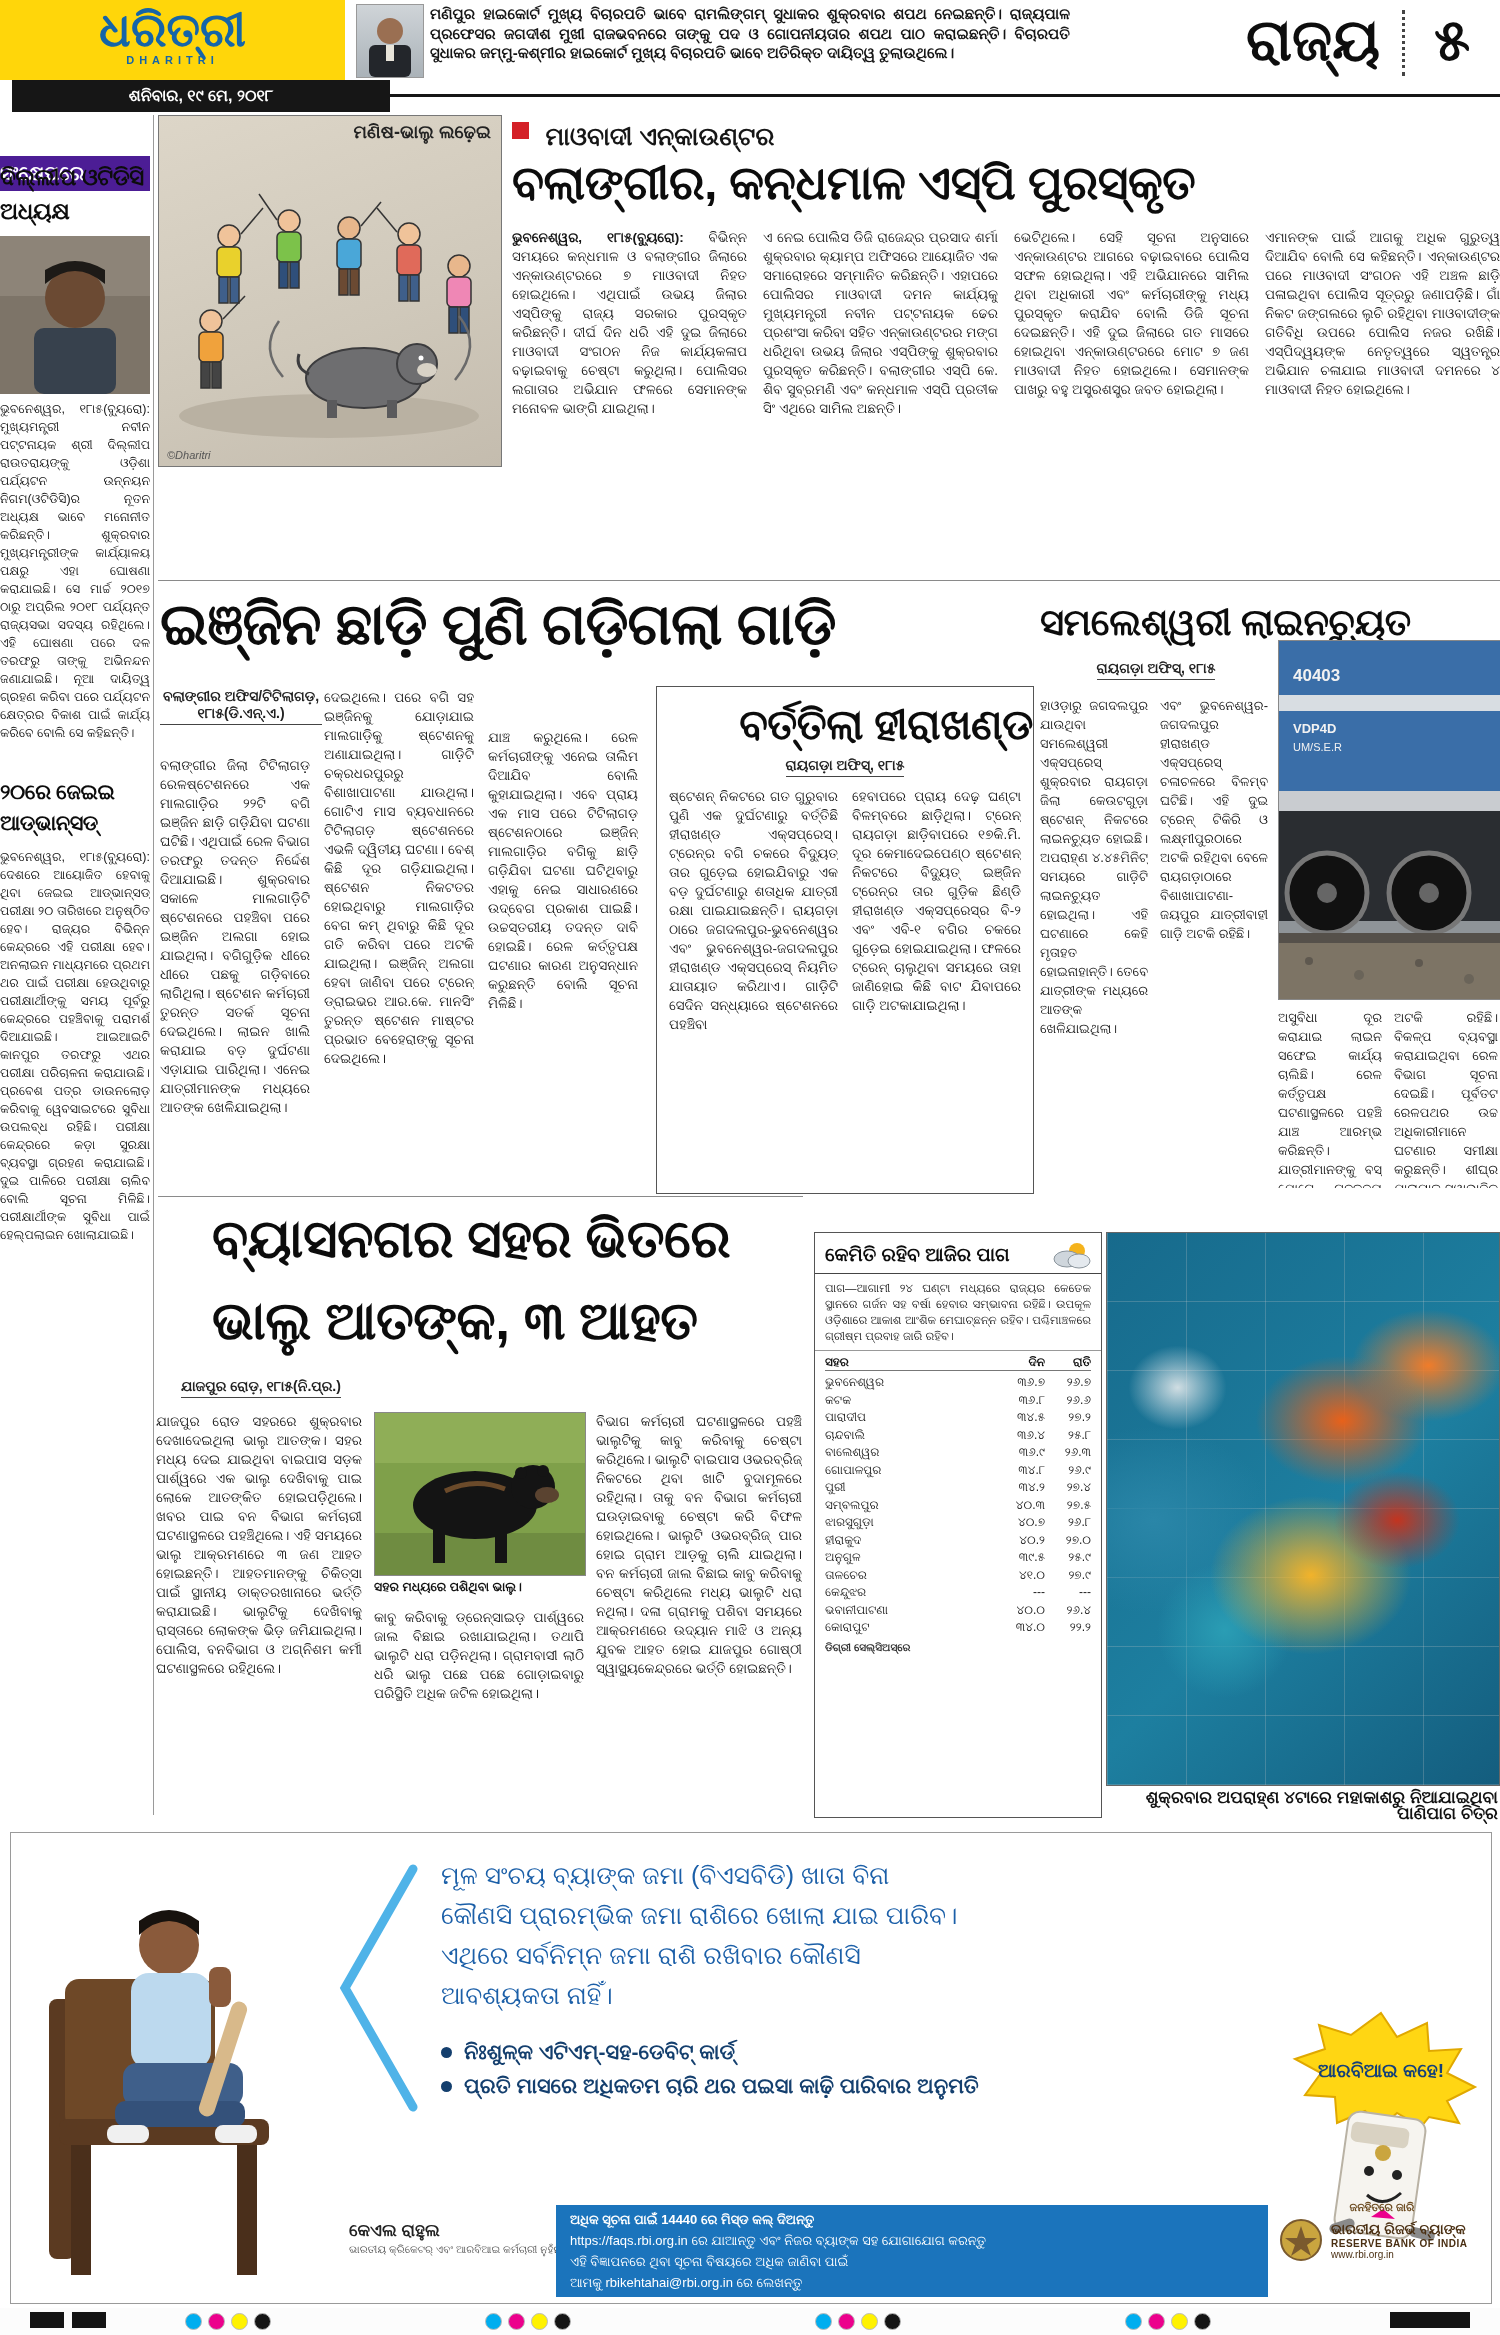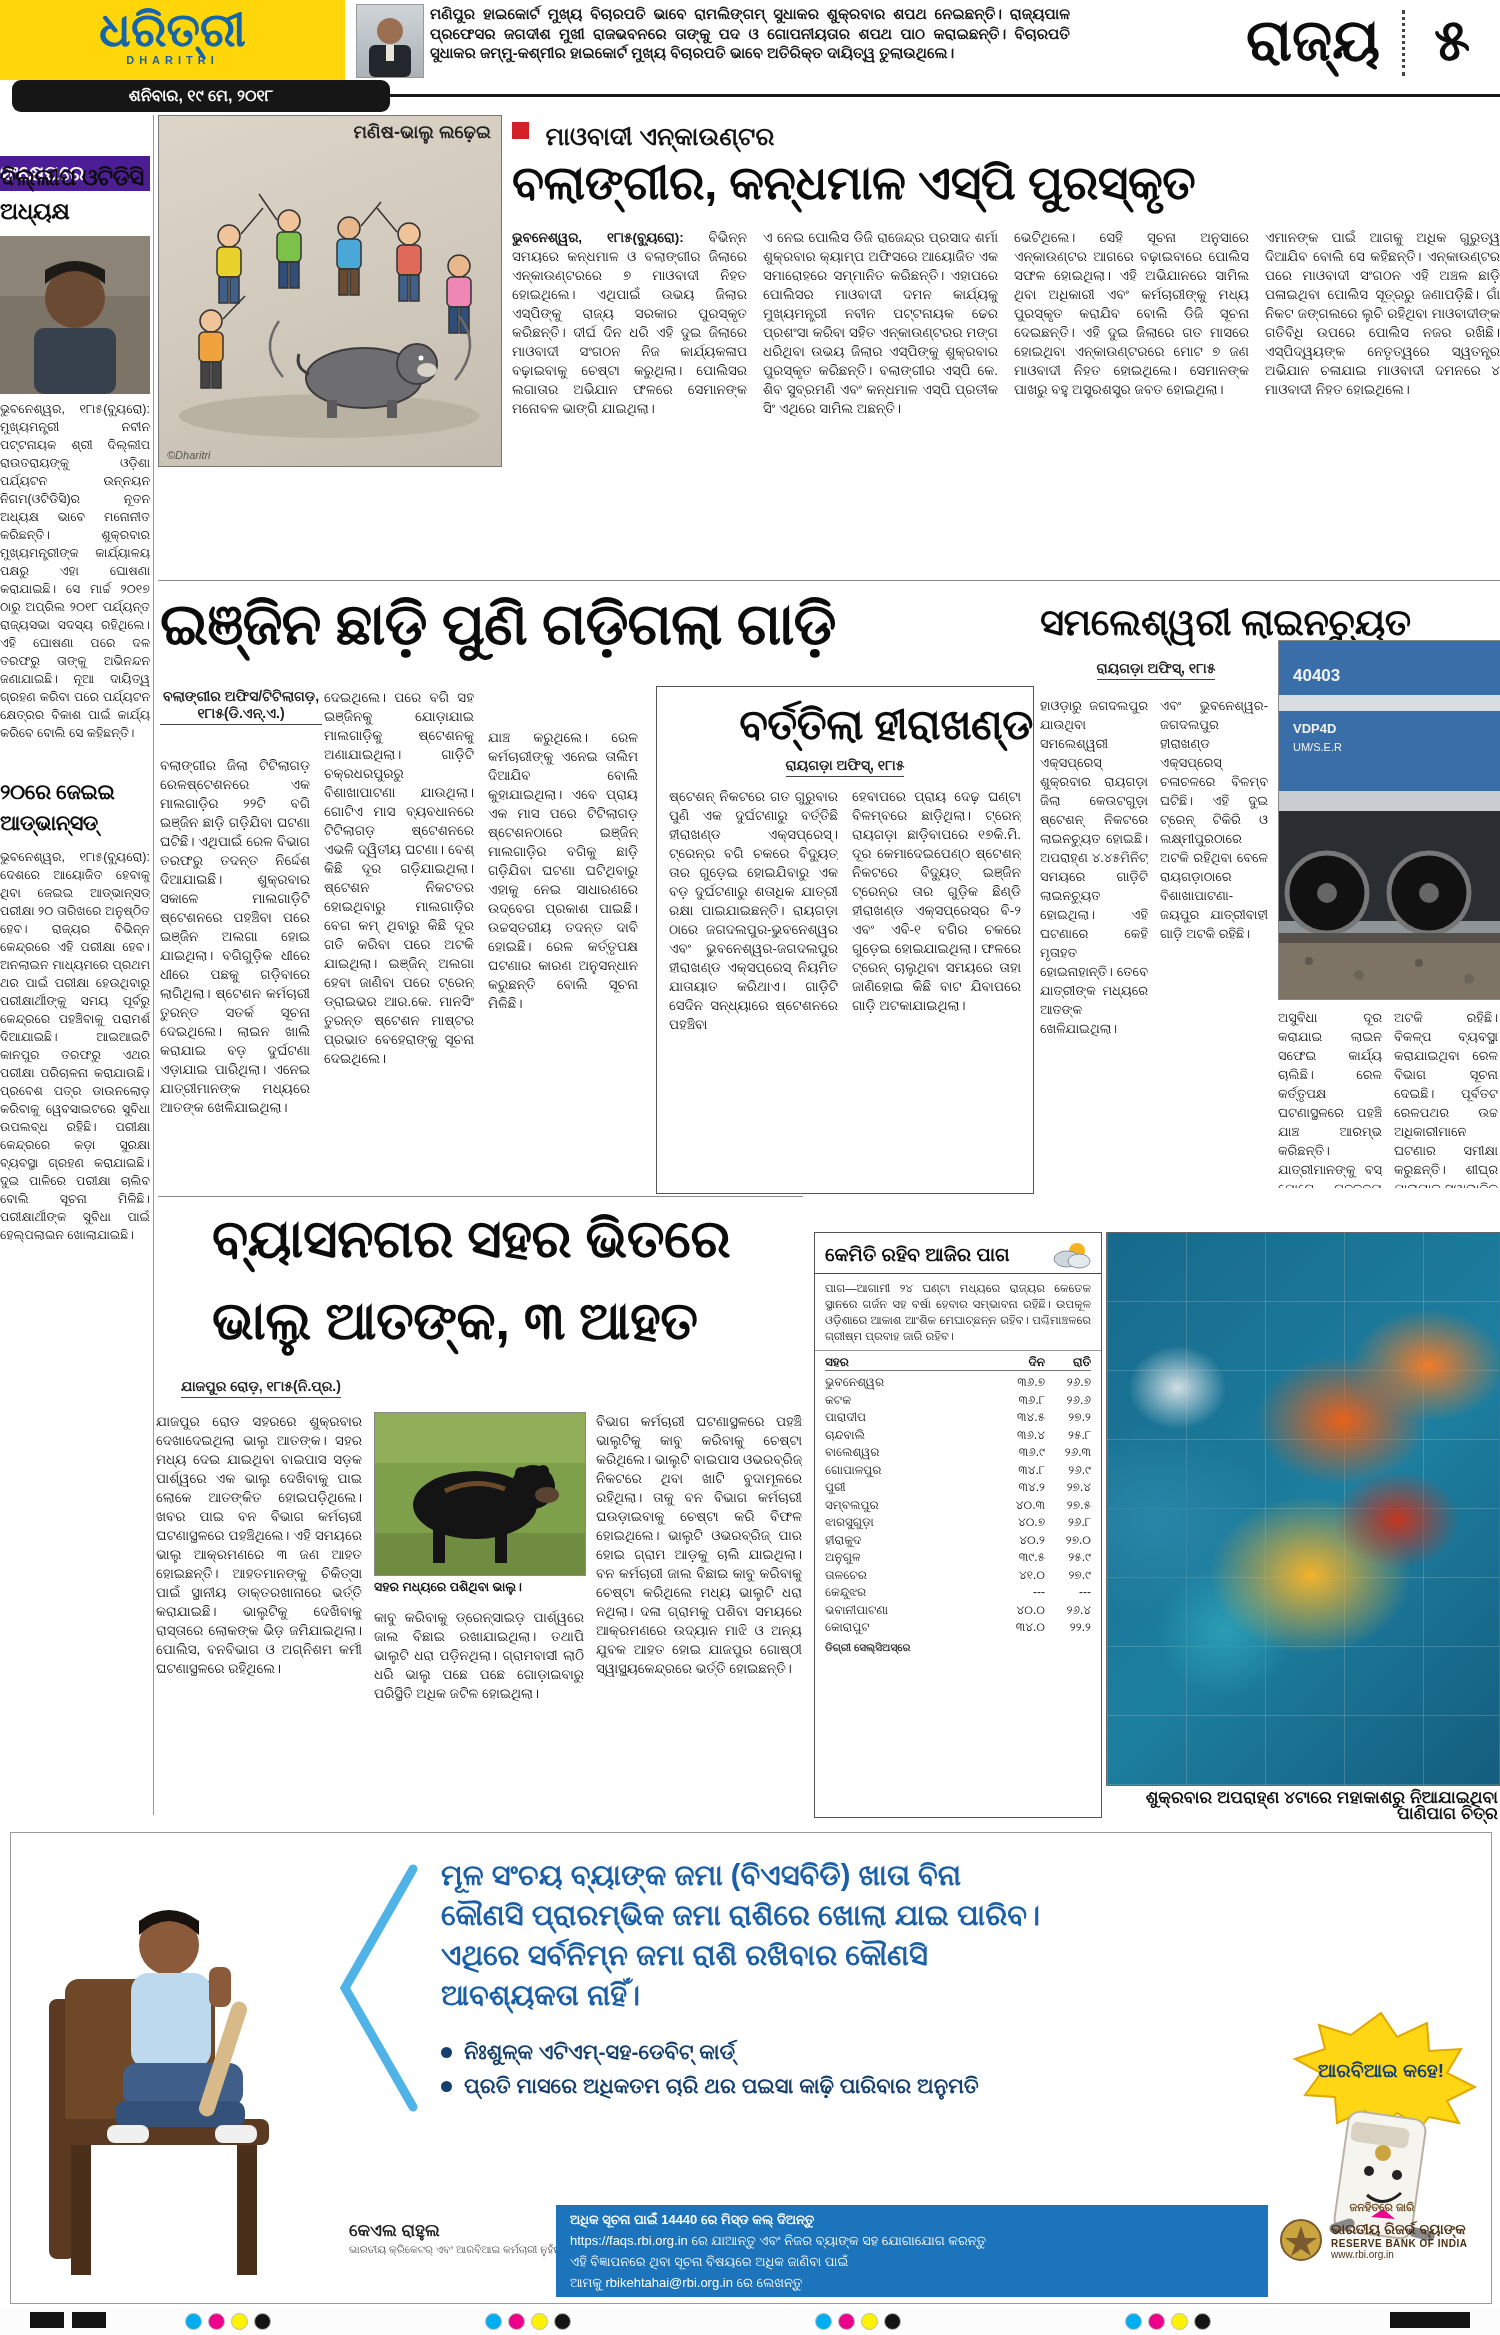--- a/index.html
+++ b/index.html
@@ -14,36 +14,36 @@
   .rule{background:#8a8a8a;}
   .vrule{background:#9a9a9a;width:1px;}
   .boxed{border:1.5px solid #555;}
   .wrow{display:flex;font-size:12px;line-height:17.5px;color:#1a1a1a;}
   .wcity{flex:1 1 auto;}
   .wval{width:46px;text-align:right;}
   .whead{display:flex;font-weight:bold;border-bottom:1px solid #777;margin-bottom:3px;font-size:12px;font-family:Liberation Mono, monospace;}
   .whead .wcity{flex:1 1 auto;}
   .whead .wval{width:46px;text-align:right;}
   .regdot{display:inline-block;width:15px;height:15px;border-radius:50%;margin-right:6px;vertical-align:middle;border:0.5px solid #bbb;}
-  .adline{font-weight:700;font-size:29px;line-height:40px;color:#1b5fa8;}
+  .adline{font-weight:400;font-size:25px;line-height:40px;color:#1b5fa8;}
   .adbullet{font-weight:800;font-size:21px;line-height:34px;color:#143f6e;display:flex;align-items:center;gap:12px;}
   .dot{width:11px;height:11px;border-radius:50%;background:#143f6e;flex:0 0 auto;}
   .striptext{color:#fff;font-size:13px;line-height:21px;}
 </style>
 </head>
 <body>
 
 <div id="page">
 
   <div class="abs" style="left:0;top:0;width:345px;height:80px;background:#ffd60a;text-align:center;">
     <div style="font-size:47px;font-weight:800;color:#1565a8;line-height:56px;margin-top:2px;">ଧରିତ୍ରୀ</div>
     <div style="font-size:11px;font-weight:bold;color:#1565a8;letter-spacing:5px;margin-top:-4px;">DHARITRI</div>
   </div>
   <div class="abs" style="left:12px;top:80px;width:378px;height:32px;background:#161616;color:#fff;
-              font-size:16px;font-weight:bold;text-align:center;line-height:32px;border-radius:9px;">
+              font-size:16px;font-weight:bold;text-align:center;line-height:32px;">
     <span>ଶନିବାର, ୧୯ ମେ, ୨୦୧୮</span>
   </div>
   <div class="abs" style="left:390px;top:94px;width:1110px;height:3px;background:#161616;"></div>
 
   <div class="abs" style="left:356px;top:4px;width:66px;height:72px;border:1px solid #999;
               background:linear-gradient(#cfd4d8,#aab2b8);overflow:hidden;">
     <svg width="66" height="72">
       <circle cx="33" cy="26" r="13" fill="#9a6f52"></circle>
       <rect x="12" y="40" width="42" height="32" rx="6" fill="#23262b"></rect>
       <rect x="29" y="40" width="8" height="16" fill="#e8e4da"></rect>

